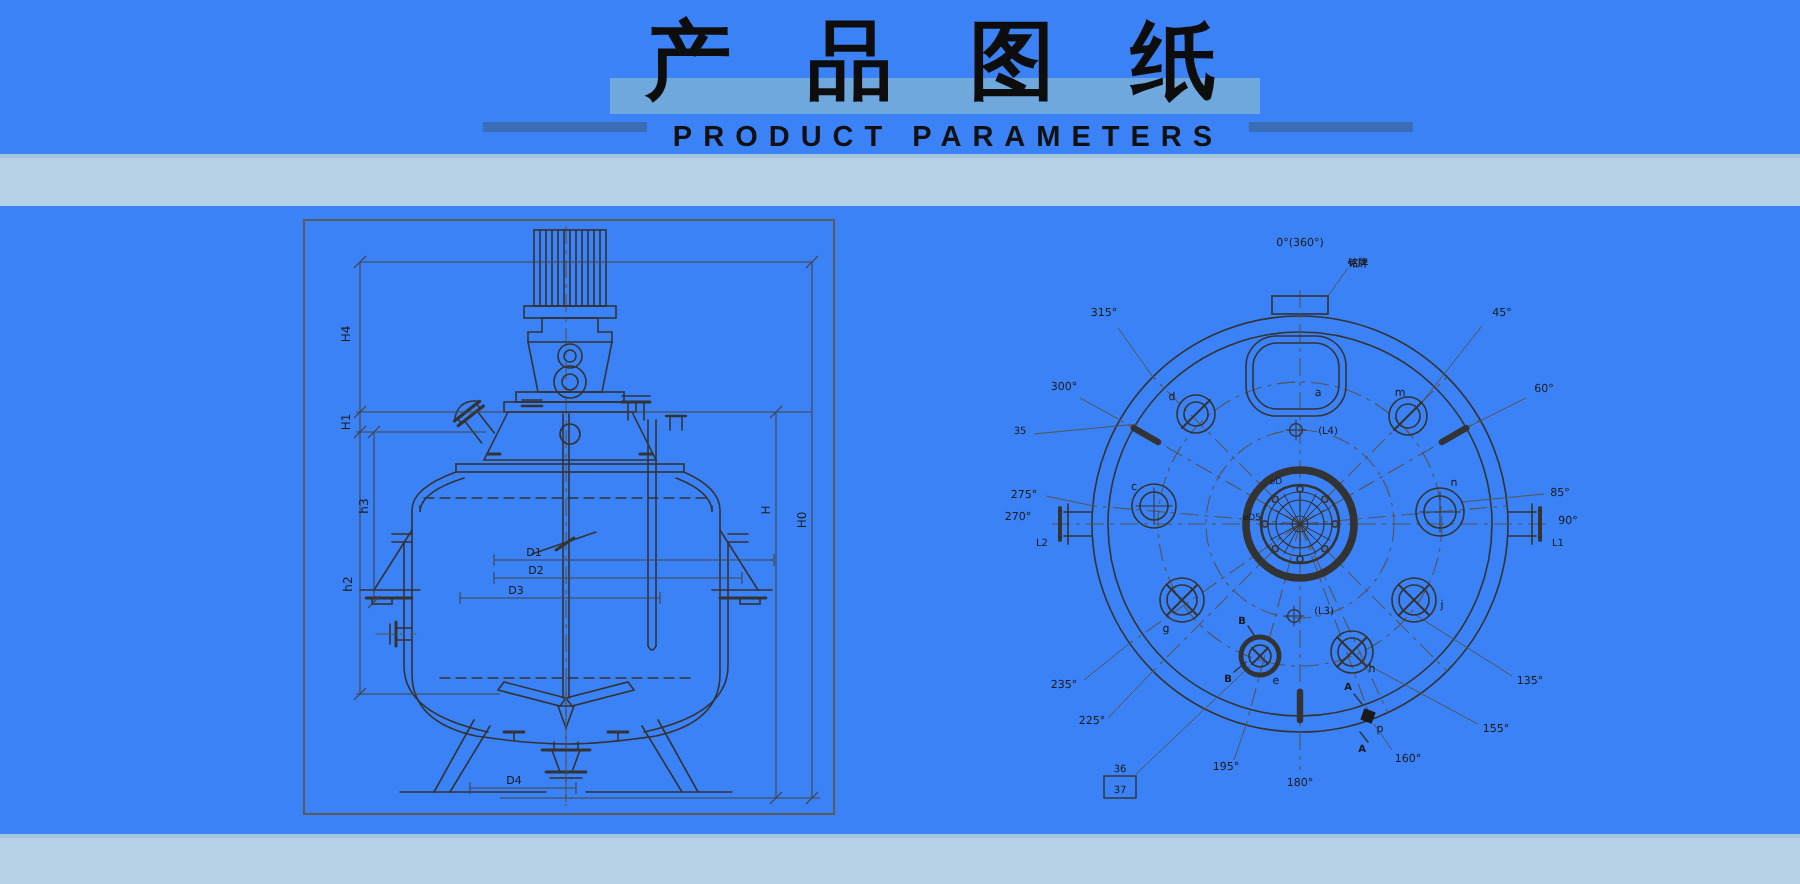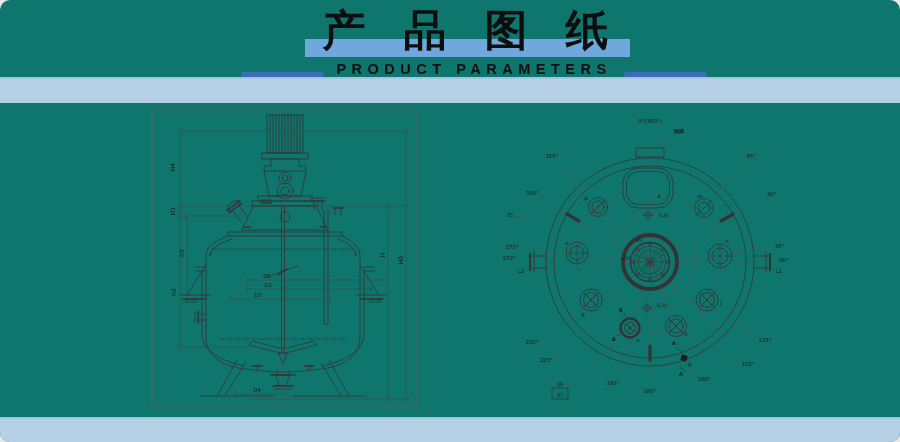--- a/index.html
+++ b/index.html
@@ -1,23 +1,23 @@
 <!DOCTYPE html>
 <html><head>
 <meta charset="utf-8">
 <style>
   html,body{margin:0;padding:0;background:#e8e8e8;}
-  .page{position:relative;width:900px;height:442px;background:#0f766e;overflow:hidden;
-        font-family:"Liberation Sans",sans-serif;border-radius:10px;}
+  .page{position:relative;width:900px;height:442px;background:#3b82f6;overflow:hidden;
+        font-family:"Liberation Sans",sans-serif;}
   
   .accent{position:absolute;left:305px;top:39px;width:325px;height:18px;background:#6fa8dc;}
   .title{position:absolute;left:472px;top:2px;transform:translateX(-50%);
          font-size:43px;font-weight:700;color:#0d0d0d;letter-spacing:13px;white-space:nowrap;}
   .subrow{position:absolute;left:474px;top:61px;transform:translateX(-50%);
-          display:flex;align-items:flex-end;gap:13px;white-space:nowrap;}
+          display:flex;align-items:flex-start;gap:13px;white-space:nowrap;}
   .subbar{width:82px;height:5px;background:#3a6db6;}
   .subtxt{font-size:14.5px;font-weight:700;letter-spacing:5.5px;color:#101010;}
   .band{position:absolute;left:0;width:900px;background:#b6d0e5;border-top:2px solid #a4c3dc;}
   .band.top{top:77px;height:24px;}
   .band.bot{top:417px;height:25px;}
   svg{position:absolute;}
   svg text{fill:#1a1a1a;stroke:none;font-family:"DejaVu Sans",sans-serif;}
   .s  {stroke:#333;fill:none;stroke-width:.8;stroke-linecap:round;}
   .cl {stroke:#555;fill:none;stroke-width:.55;stroke-dasharray:9 3 2 3;}
   .ld {stroke:#555;fill:none;stroke-width:.5;}

